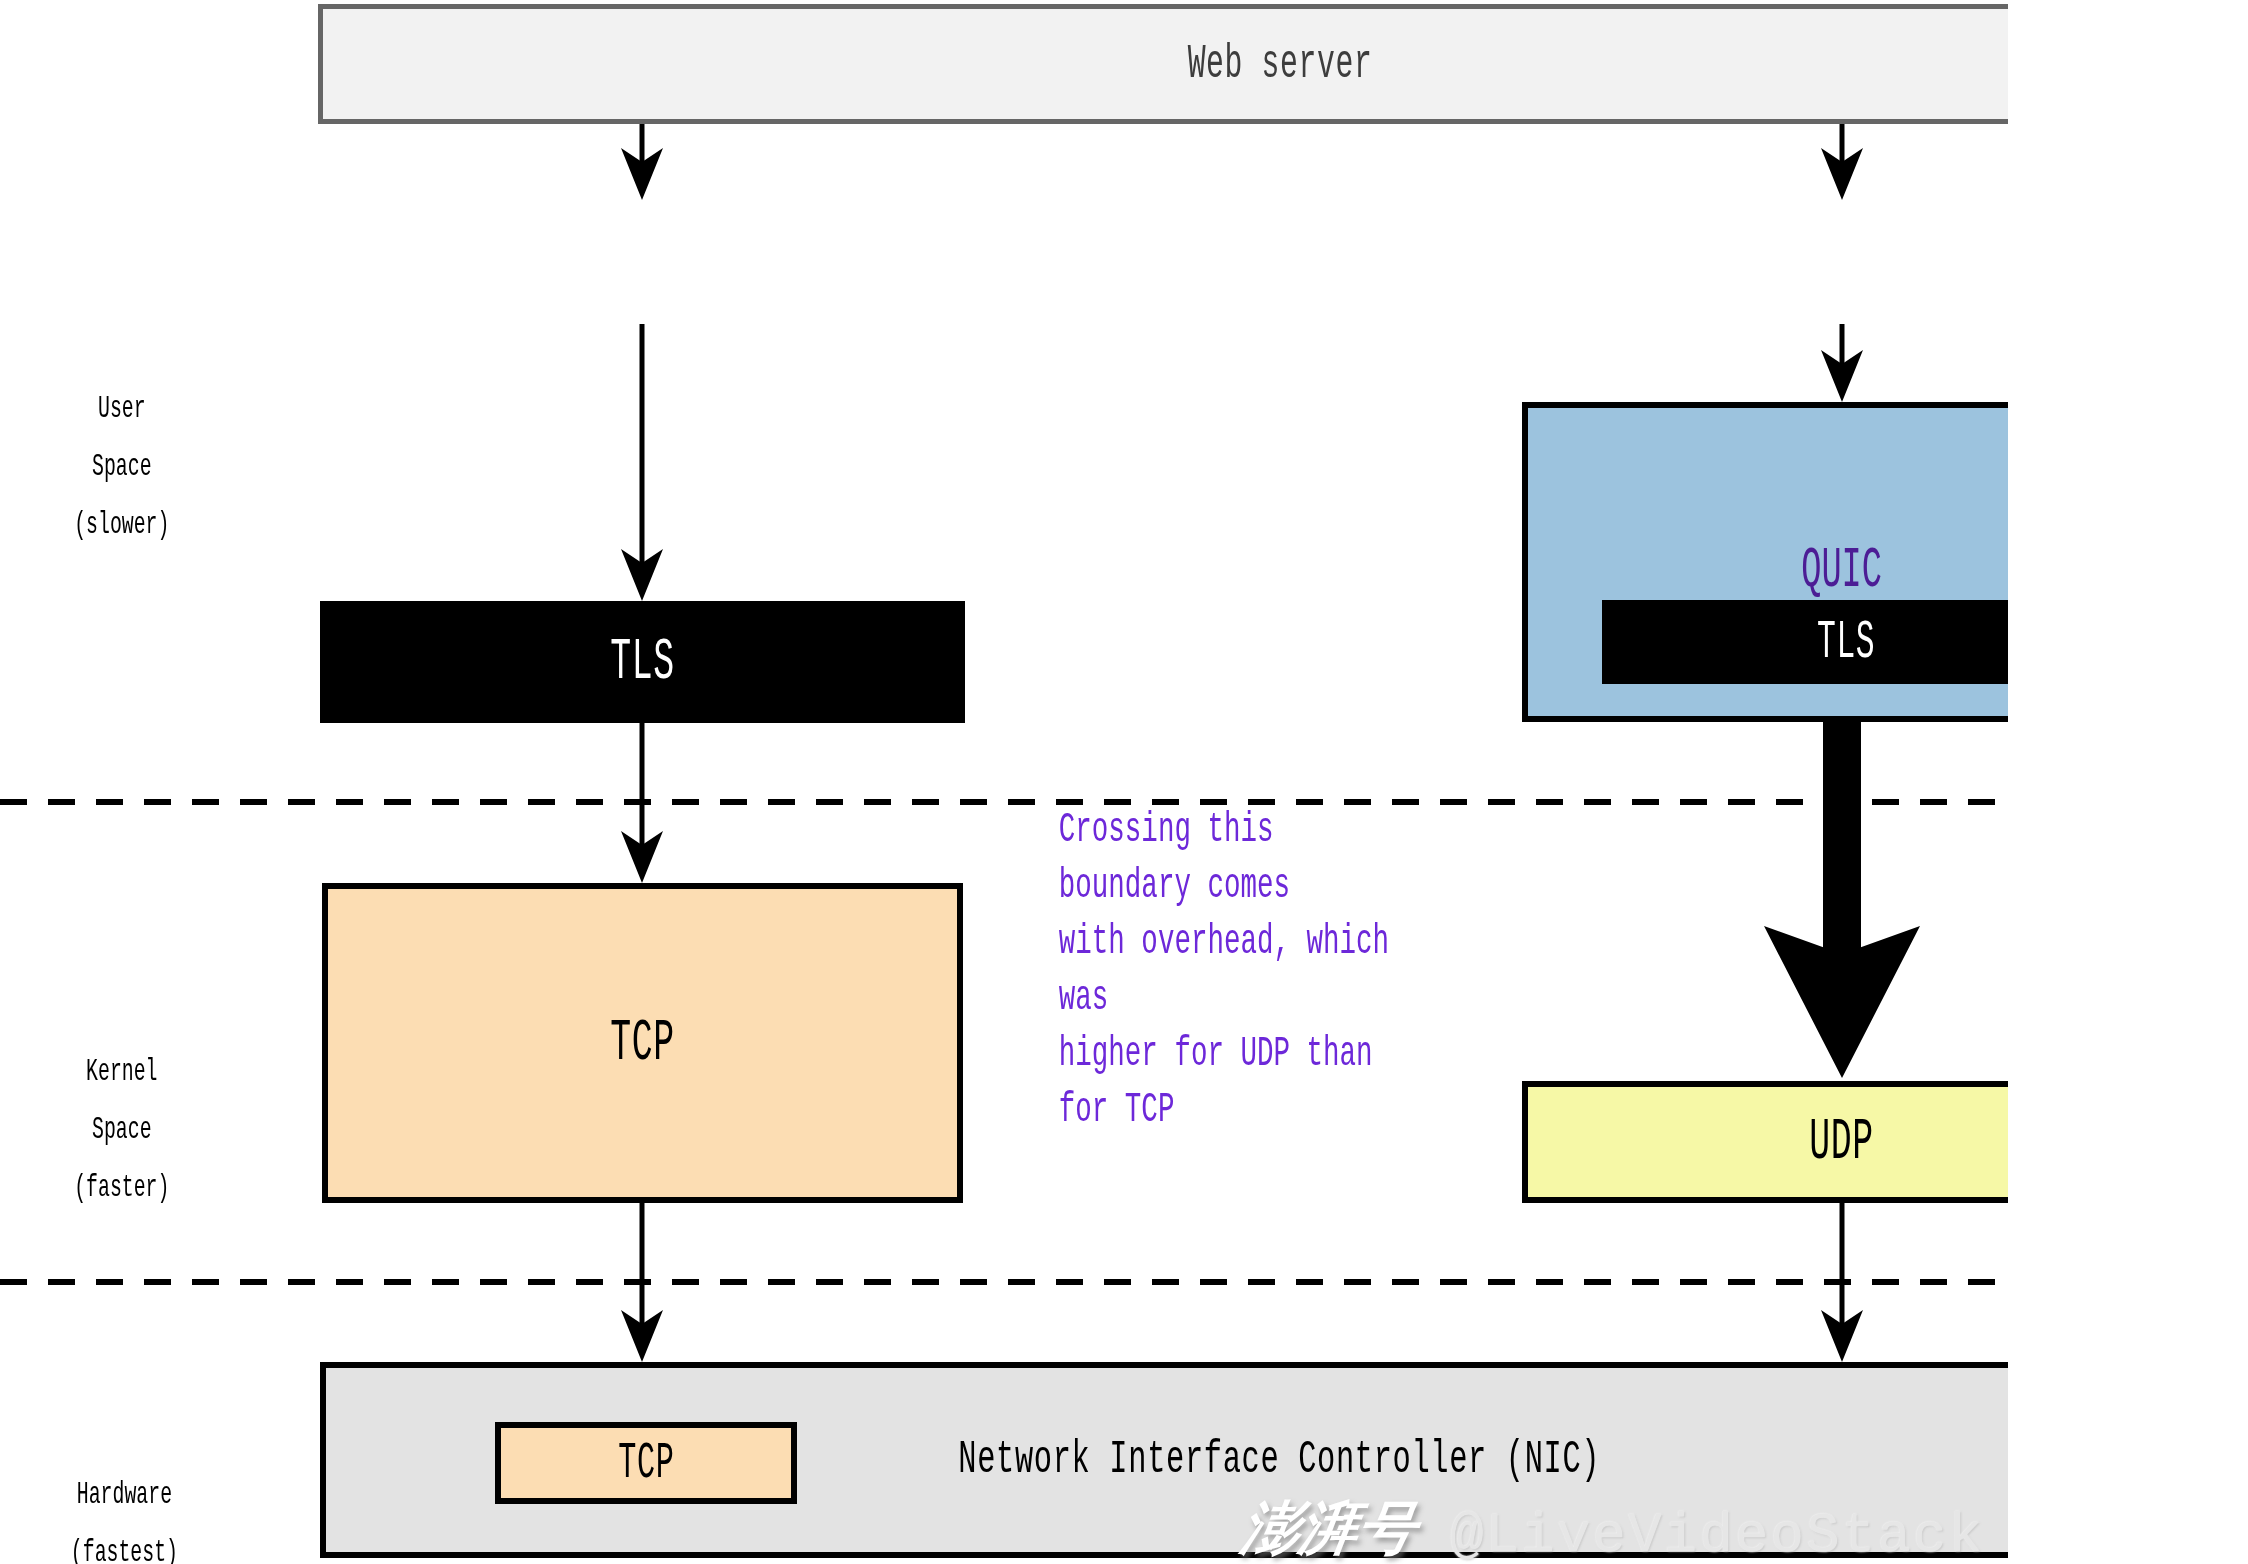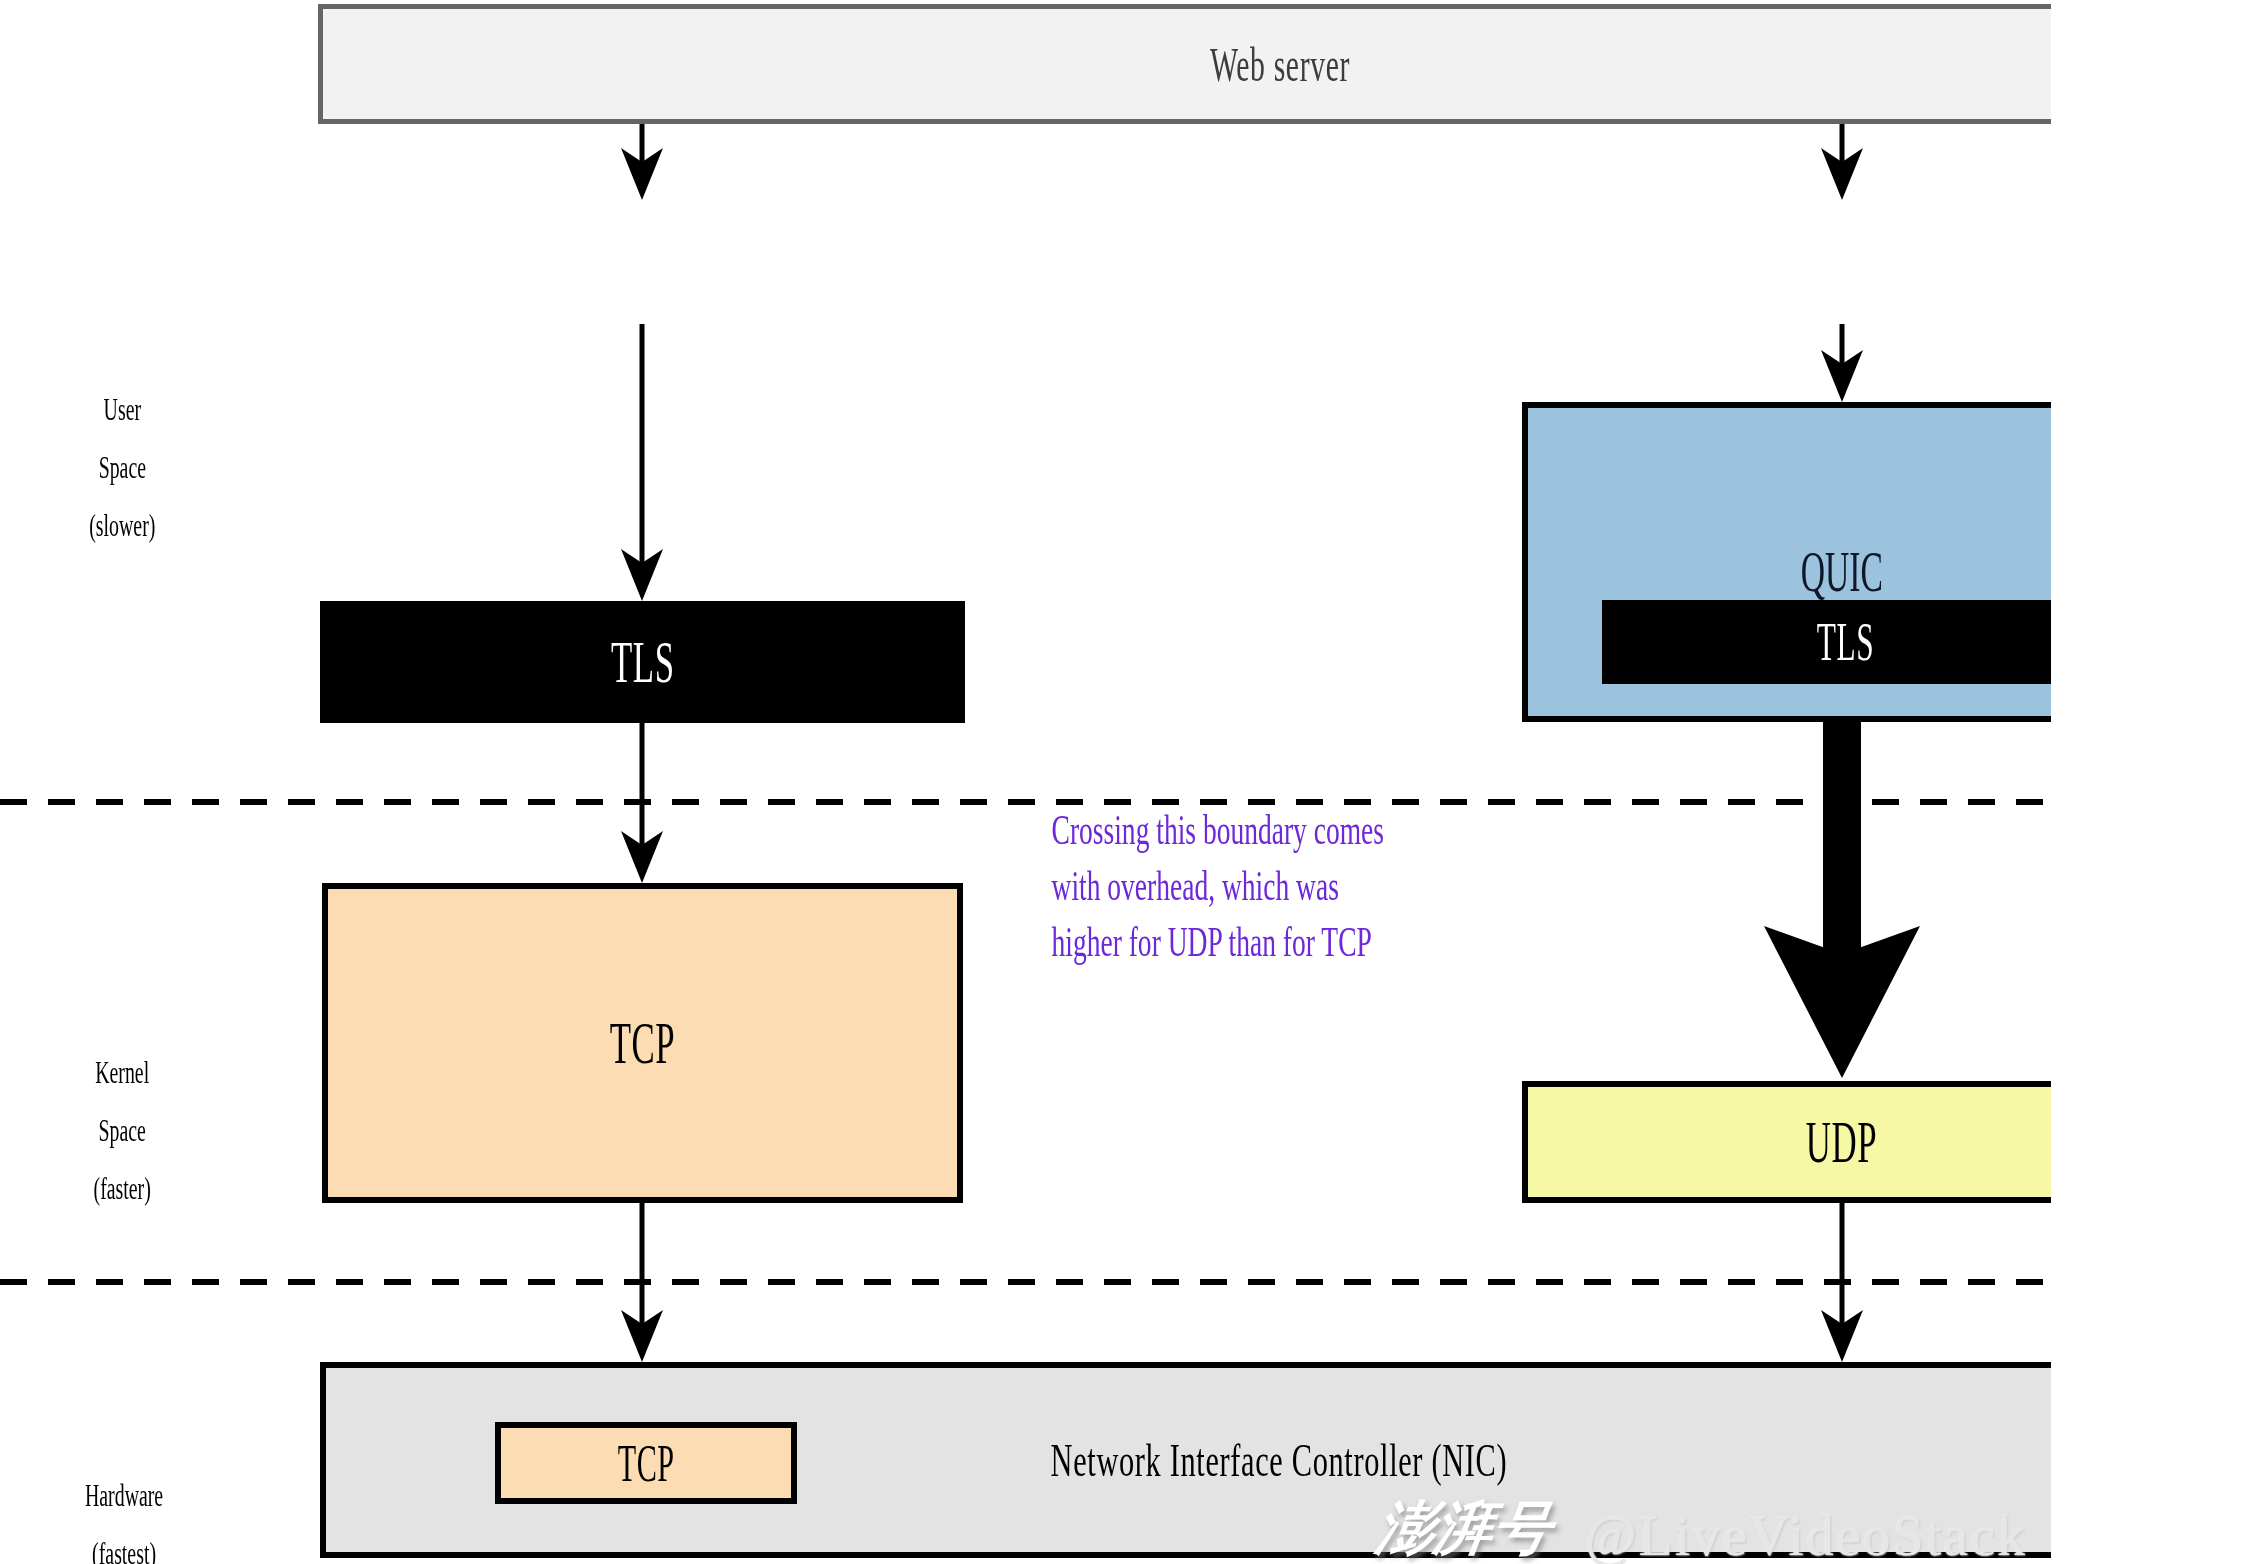--- a/index.html
+++ b/index.html
@@ -1,22 +1,21 @@
 <!DOCTYPE html>
 <html style="--pink: #edbcbf; --blue: #9cc3de; --peach: #fcddb3; --yellow: #f6f8a6; --webserver-fill: #f2f2f2; --webserver-border: #666666; --nic-fill: #e3e3e3; --line: #000000; --text-dark: #3d3d3d; --watermark: #e6e6e6;"><head>
 <meta charset="utf-8">
 <style>
   html,body{margin:0;padding:0;background:#fff;}
   #canvas{
     position:relative;
     width:2008px;height:1564px;
     background:#fff;
-    font-family:Liberation Serif, serif;
+    font-family:Liberation Mono, monospace;
     overflow:hidden;
-    padding-left:43px;
   }
   #arrow-layer{position:absolute;left:0;top:0;z-index:1;}
   .box{
     position:absolute;
     display:flex;align-items:center;justify-content:center;
     box-sizing:border-box;
     z-index:2;
   }
   .box .lbl{
     display:inline-block;
@@ -32,21 +31,21 @@
     border:5px solid var(--webserver-border);
   }
   .webserver .lbl{font-size:48px;transform:scaleX(0.62);color:var(--text-dark);}
   .http2{left:320px;top:200px;width:644px;height:124px;background:var(--pink);border:6px solid var(--line);}
   .http3{left:1522px;top:200px;width:640px;height:124px;background:var(--pink);border:6px solid var(--line);}
   .tls-left{left:320px;top:601px;width:645px;height:122px;background:var(--line);}
   .tls-left .lbl{color:#fff;}
   .quic{left:1522px;top:402px;width:640px;height:320px;background:var(--blue);border:6px solid var(--line);}
   .quic .lbl-quic{
     position:absolute;left:0;right:0;top:130px;
-    text-align:center;font-size:58px;color:#0f172a;
+    text-align:center;font-size:58px;color:#4c1d95;
   }
   .quic .lbl-quic>span{display:inline-block;transform:scaleX(0.58);}
   .tls-inner{
     position:absolute;left:74px;top:192px;width:488px;height:84px;
     background:var(--line);
     display:flex;align-items:center;justify-content:center;
   }
   .tls-inner .lbl{color:#fff;font-size:54px;}
   .tcp{left:322px;top:883px;width:641px;height:320px;background:var(--peach);border:6px solid var(--line);}
   .udp{left:1522px;top:1081px;width:640px;height:122px;background:var(--yellow);border:6px solid var(--line);}

